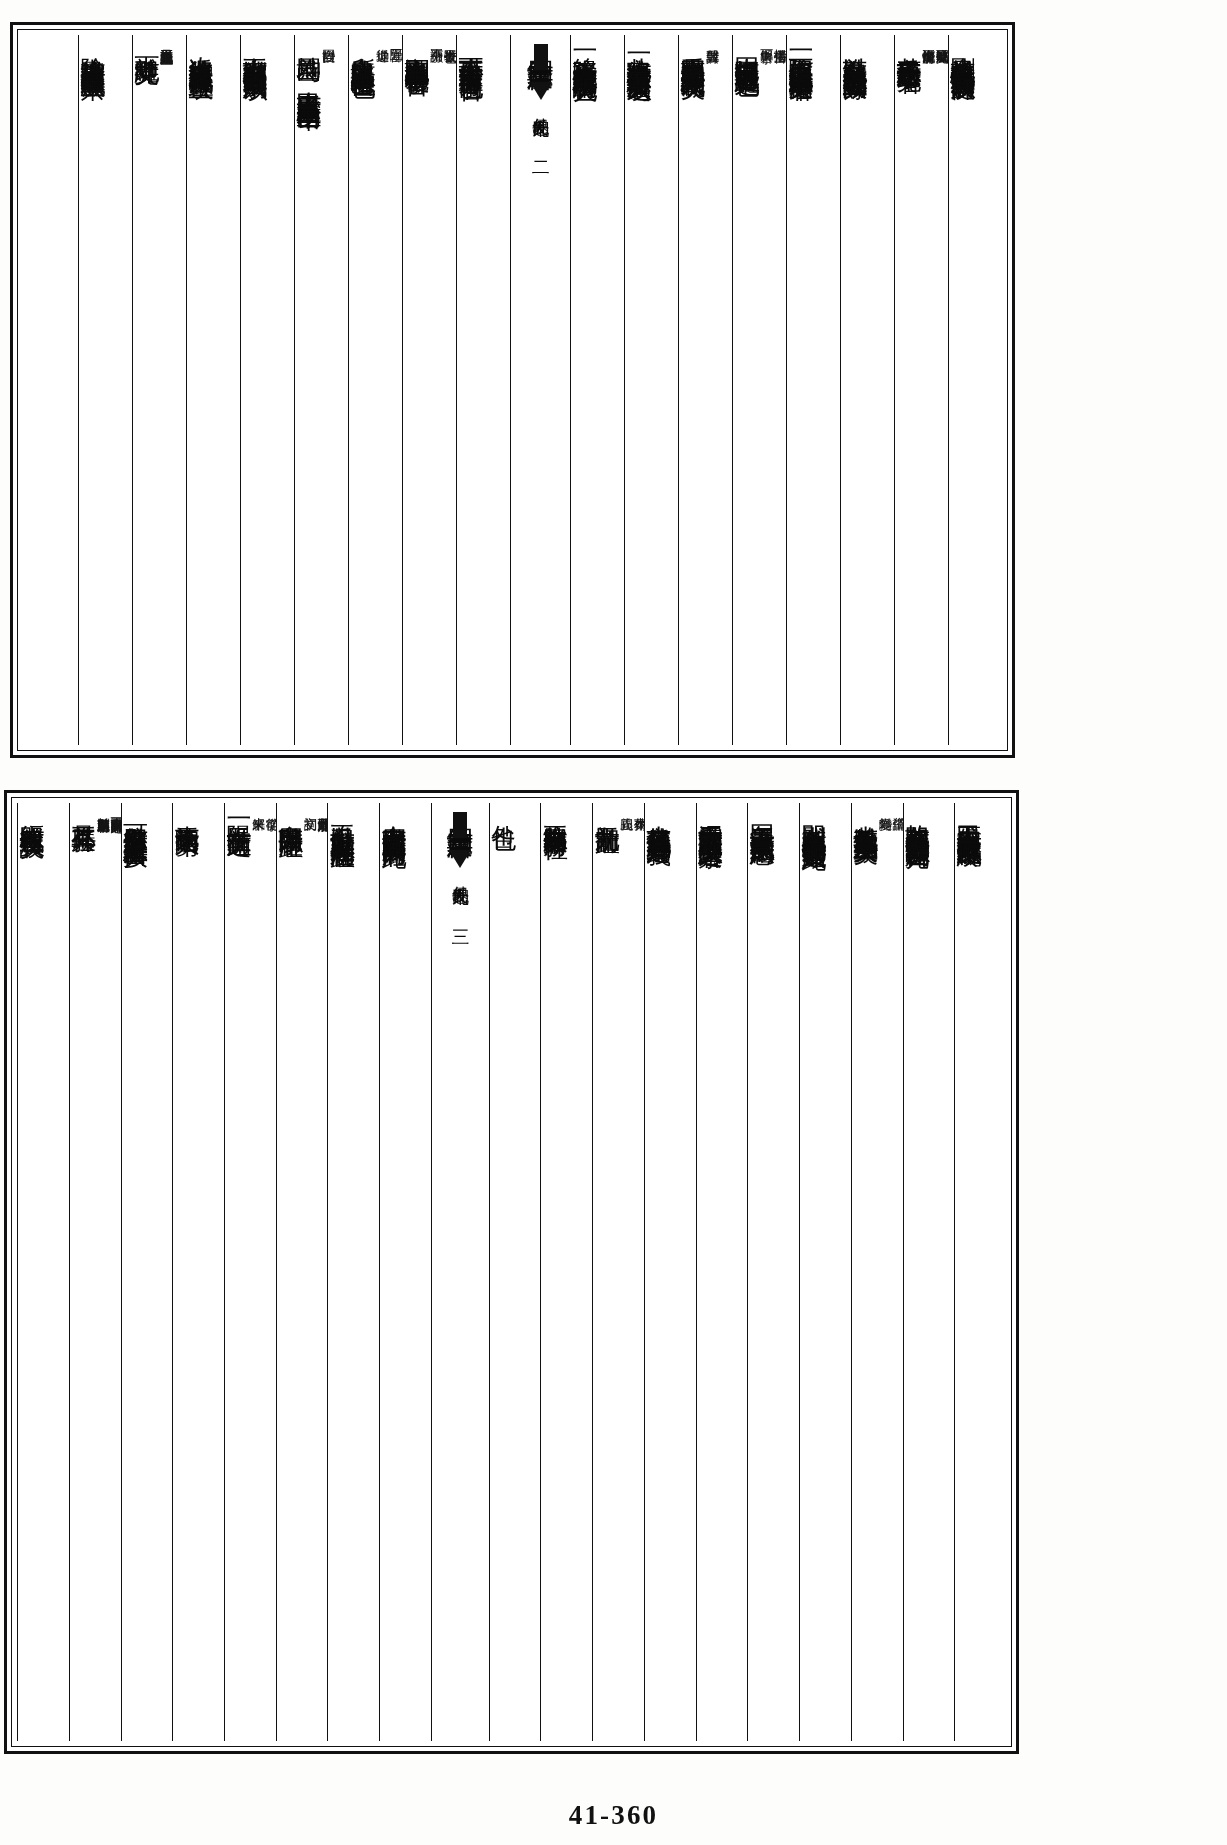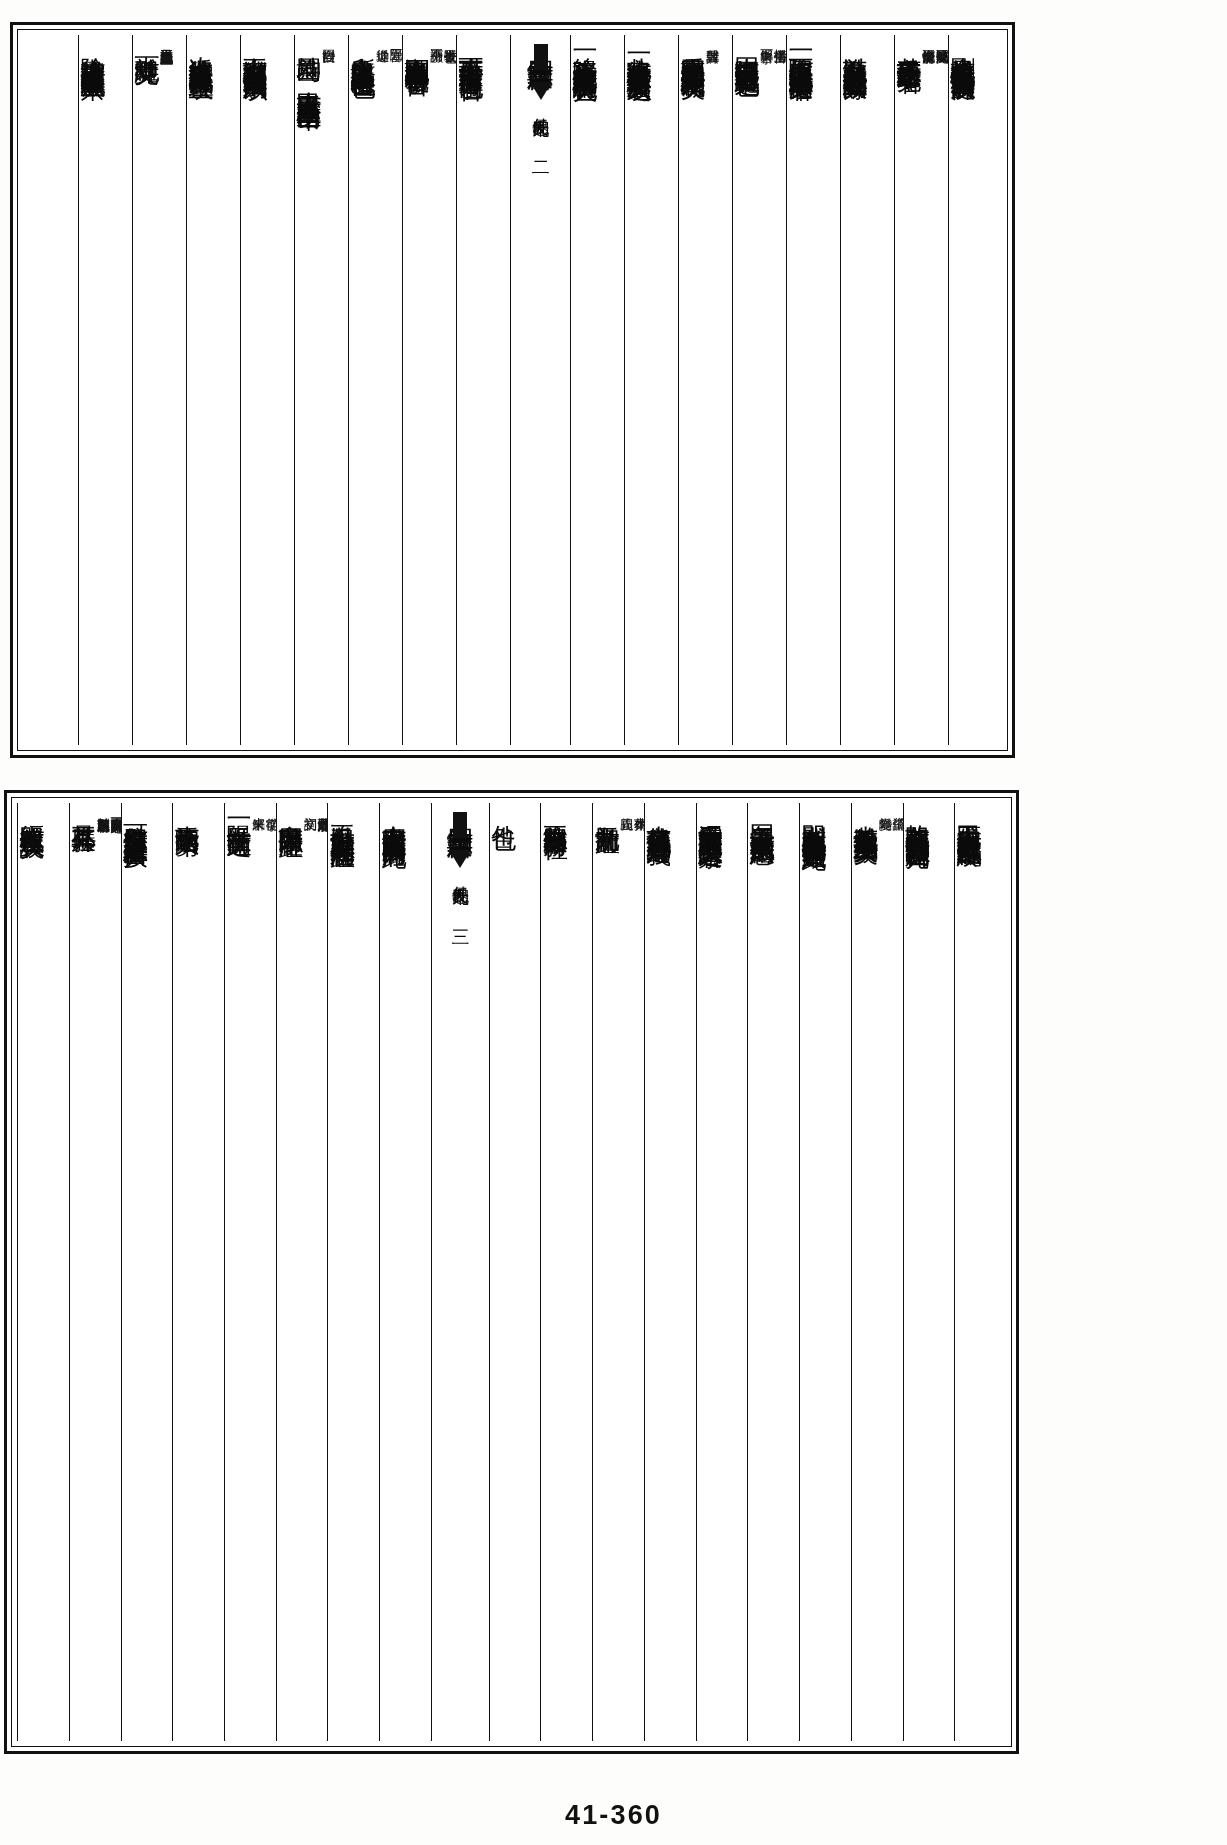--- a/index.html
+++ b/index.html
@@ -124,21 +124,21 @@
   }
 
   .page-number {
     position: absolute;
     left: 0; right: 0;
     bottom: 14px;
     text-align: center;
     font-size: 27px;
     letter-spacing: 0.08em;
     color: #111;
-    font-family: Liberation Sans, sans-serif;
+    font-family: Liberation Serif, serif;
     font-weight: bold;
   }
 </style>
 </head>
 <body>
 
 <div class="page">
 
   <div class="block" id="block-top">
     <div class="inner-rule"></div>

